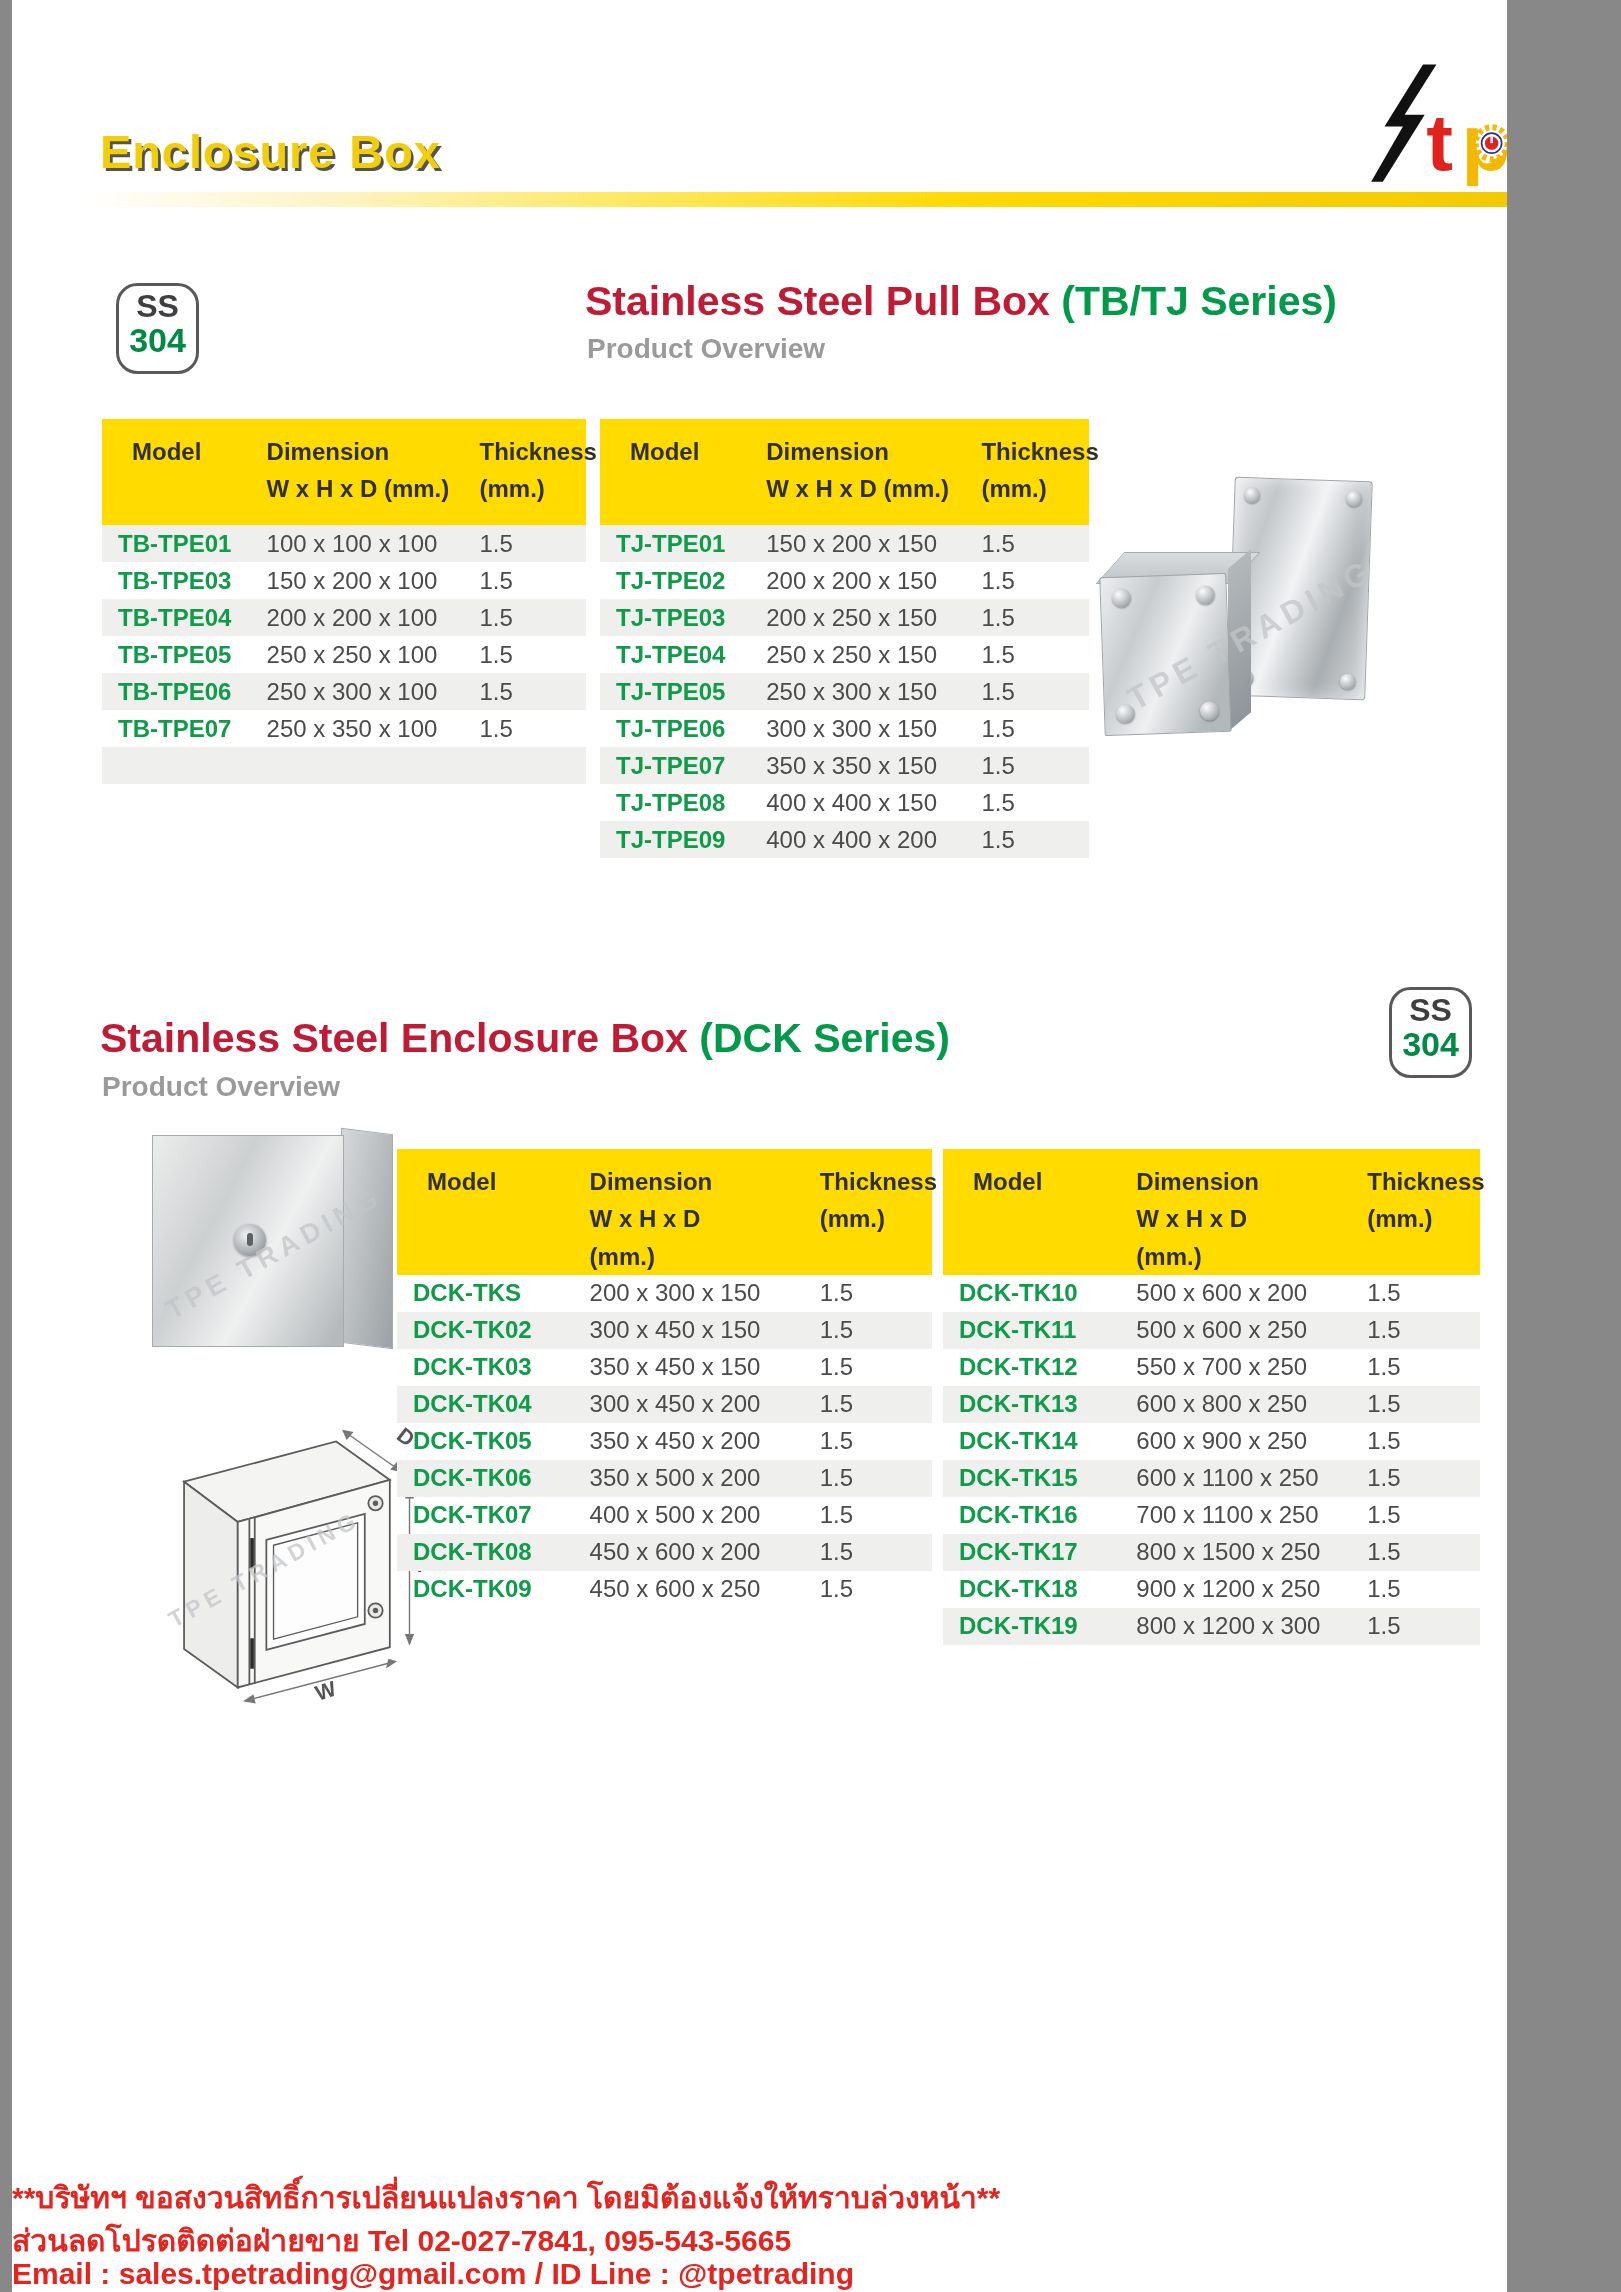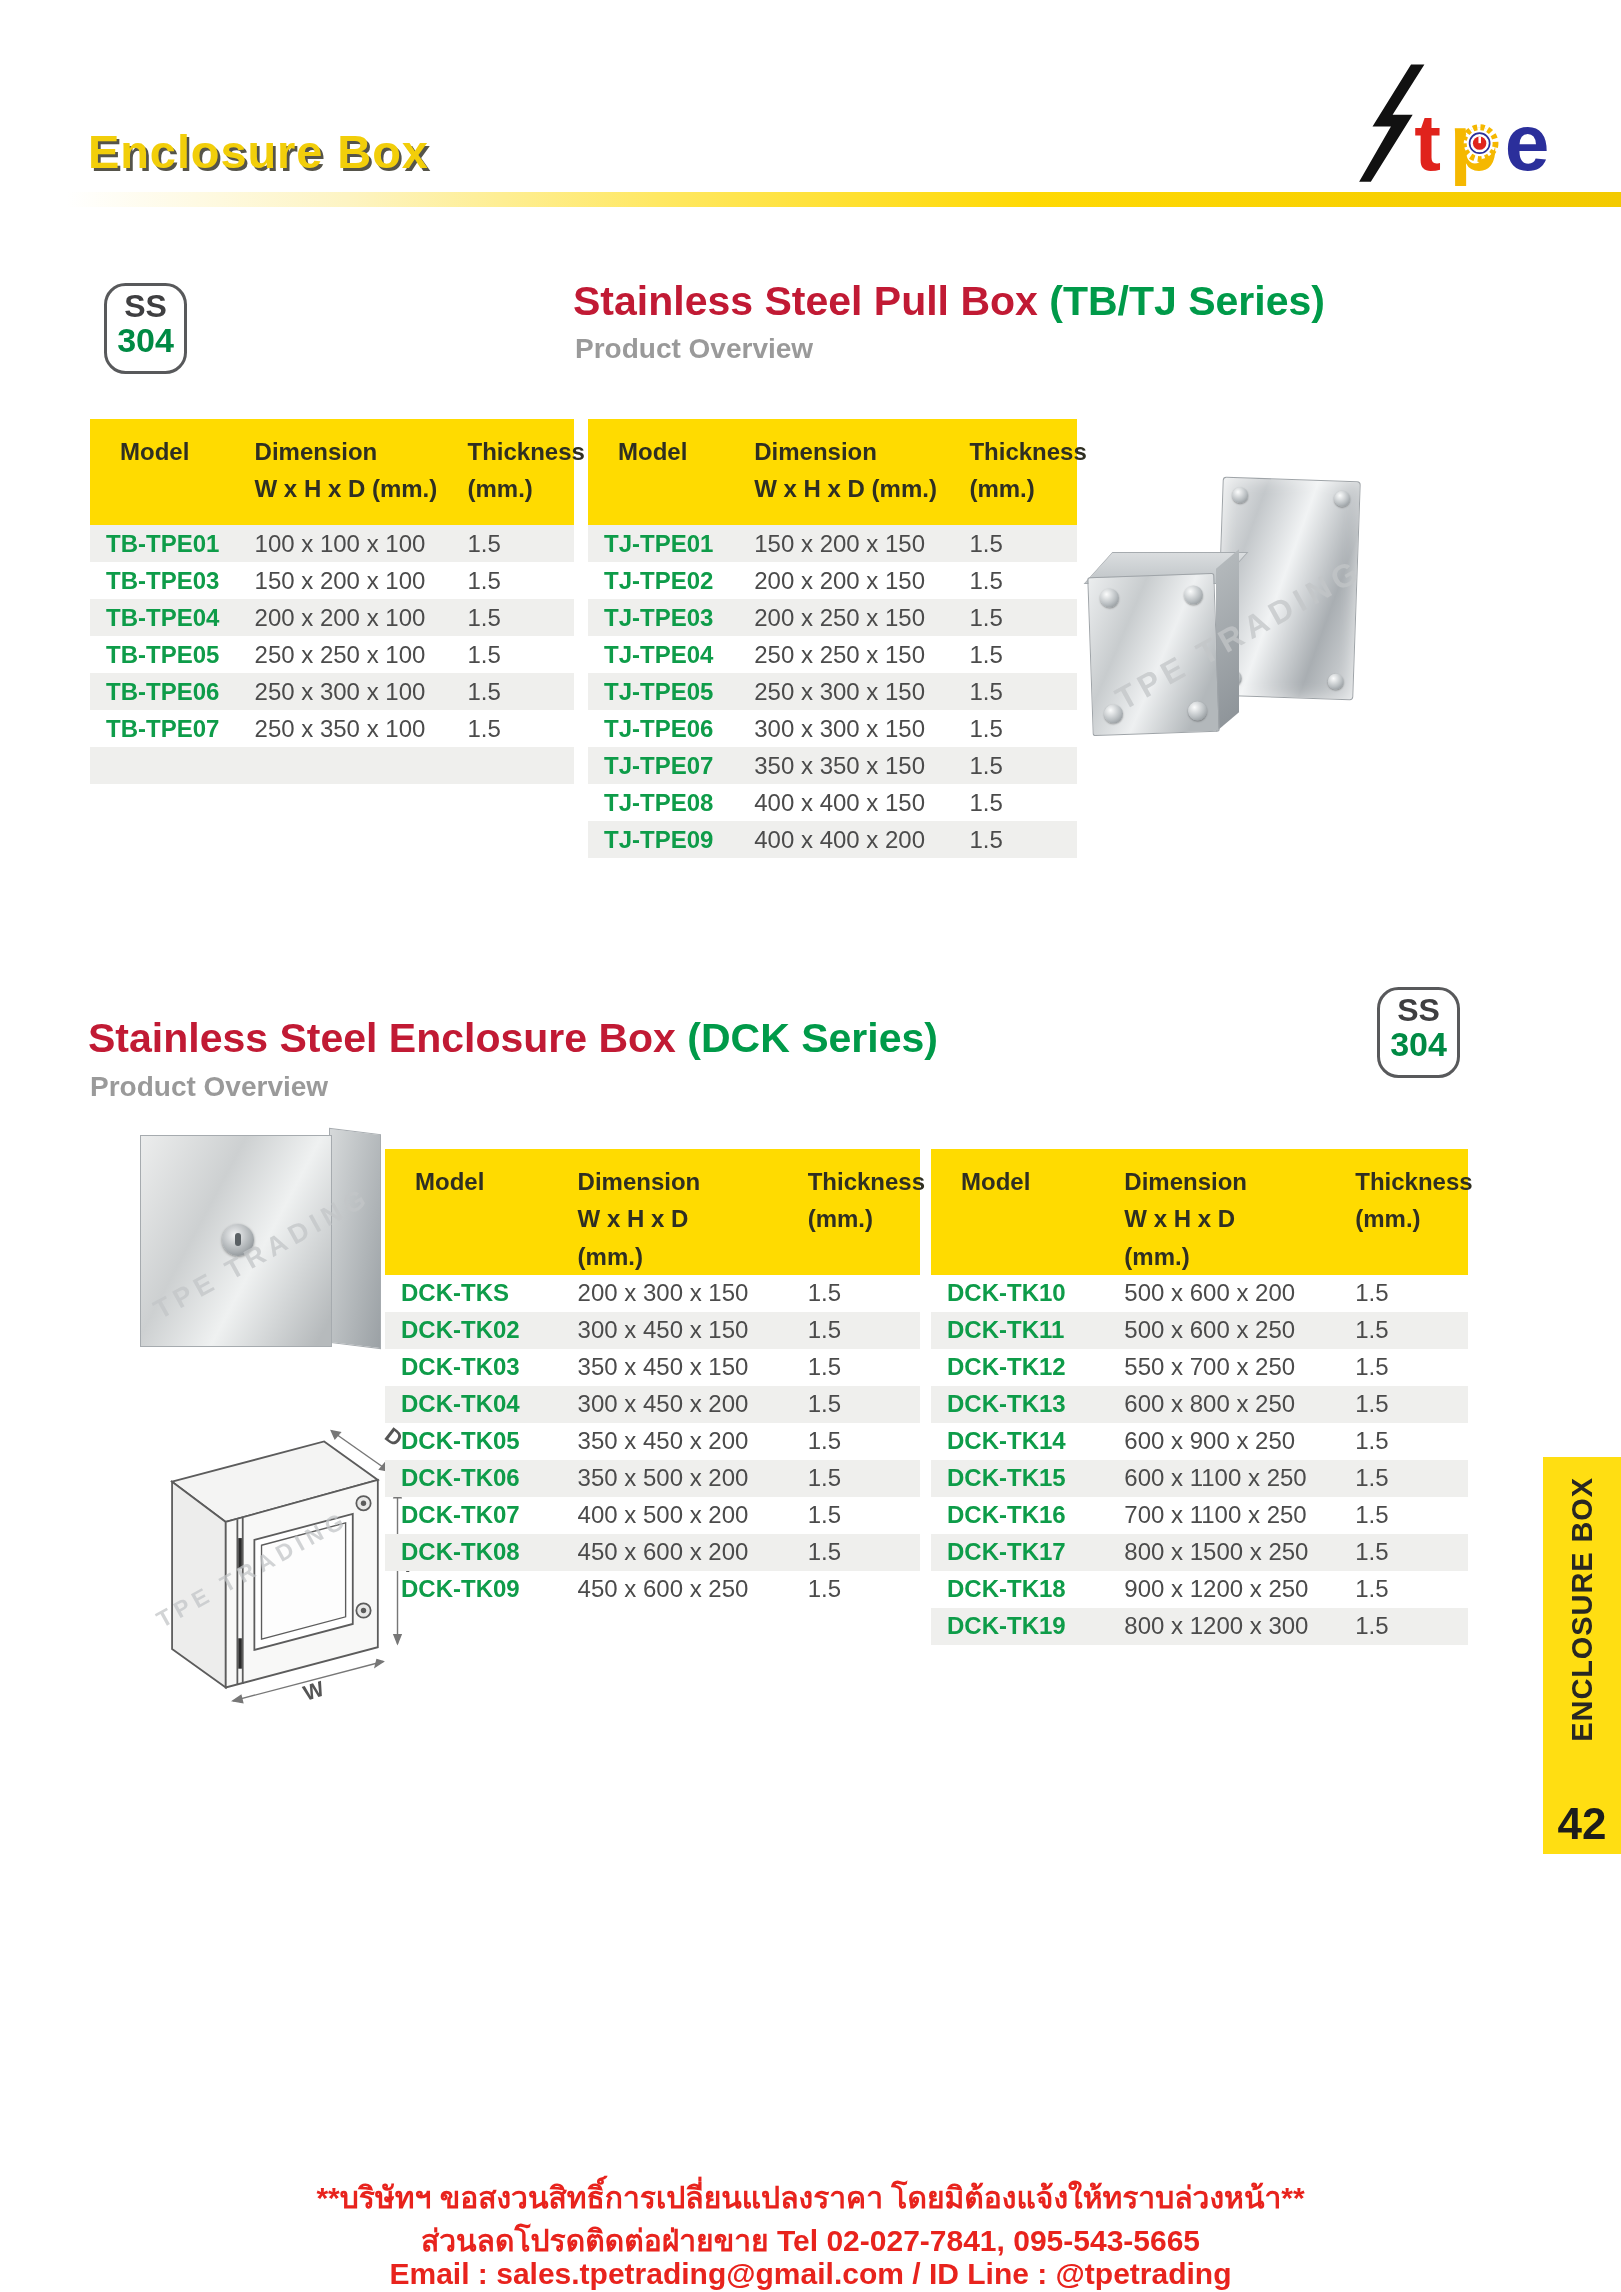--- a/index.html
+++ b/index.html
@@ -1,17 +1,17 @@
 <!DOCTYPE html>
 <html style="font-size:14.3px"><head>
 <meta charset="utf-8">
 <style>
   html,body{margin:0;padding:0;background:#888;}
-  .page{position:relative;width:1621px;height:2293px;background:#ffffff;overflow:hidden;
-        font-family:"Liberation Sans","DejaVu Sans",sans-serif;}
+  .page{position:relative;width:1495px;height:2293px;background:#ffffff;overflow:hidden;
+        font-family:"Liberation Sans","DejaVu Sans",sans-serif;margin-left:12px;}
 
   
   .main-heading{position:absolute;left:88px;top:124px;font-size:47px;font-weight:bold;
     color:#f2ce0a;text-shadow:2.7px 2.7px 0 #55544a;letter-spacing:0.9px;}
   .accent-bar{position:absolute;left:67px;right:0;top:192px;height:15px;
     background:linear-gradient(to right,#ffffff 0%,#fdf4c3 18%,#ffe863 38%,#ffd903 62%,#f3ca00 100%);}
   .logo{position:absolute;left:1324px;top:61px;width:251px;height:125px;}
 
   
   .ss-badge{position:absolute;width:77px;height:81px;border:3.6px solid #58595b;border-radius:21.5px;
@@ -80,21 +80,21 @@
   .wm-draw{left:27px;top:170px;font-size:23px;transform:rotate(-29deg);}
 
   
   .side-tab{position:absolute;left:1543px;top:1457px;width:78px;height:397px;background:#ffde12;}
   .side-tab .tab-label{position:absolute;top:19.7px;left:50%;transform:translateX(-50%) rotate(180deg);
     writing-mode:vertical-rl;font-size:29px;font-weight:bold;color:#272723;letter-spacing:0.9px;white-space:nowrap;}
   .side-tab .page-num{position:absolute;bottom:5.4px;left:0;width:100%;text-align:center;
     font-size:44px;font-weight:bold;color:#1d1d1b;}
 
   
-  .footer-line{position:absolute;left:0;width:100%;text-align:center;font-weight:bold;color:#e8231d;}
+  .footer-line{position:absolute;left:0;width:100%;font-weight:bold;color:#e8231d;}
   .fl1{top:2174px;font-size:30px;}
   .fl2{top:2217px;font-size:30px;}
   .fl3{top:2257px;font-size:30px;}
 </style>
 </head>
 <body>
 
 <div class="page">
 
   <div class="main-heading">Enclosure Box</div>

